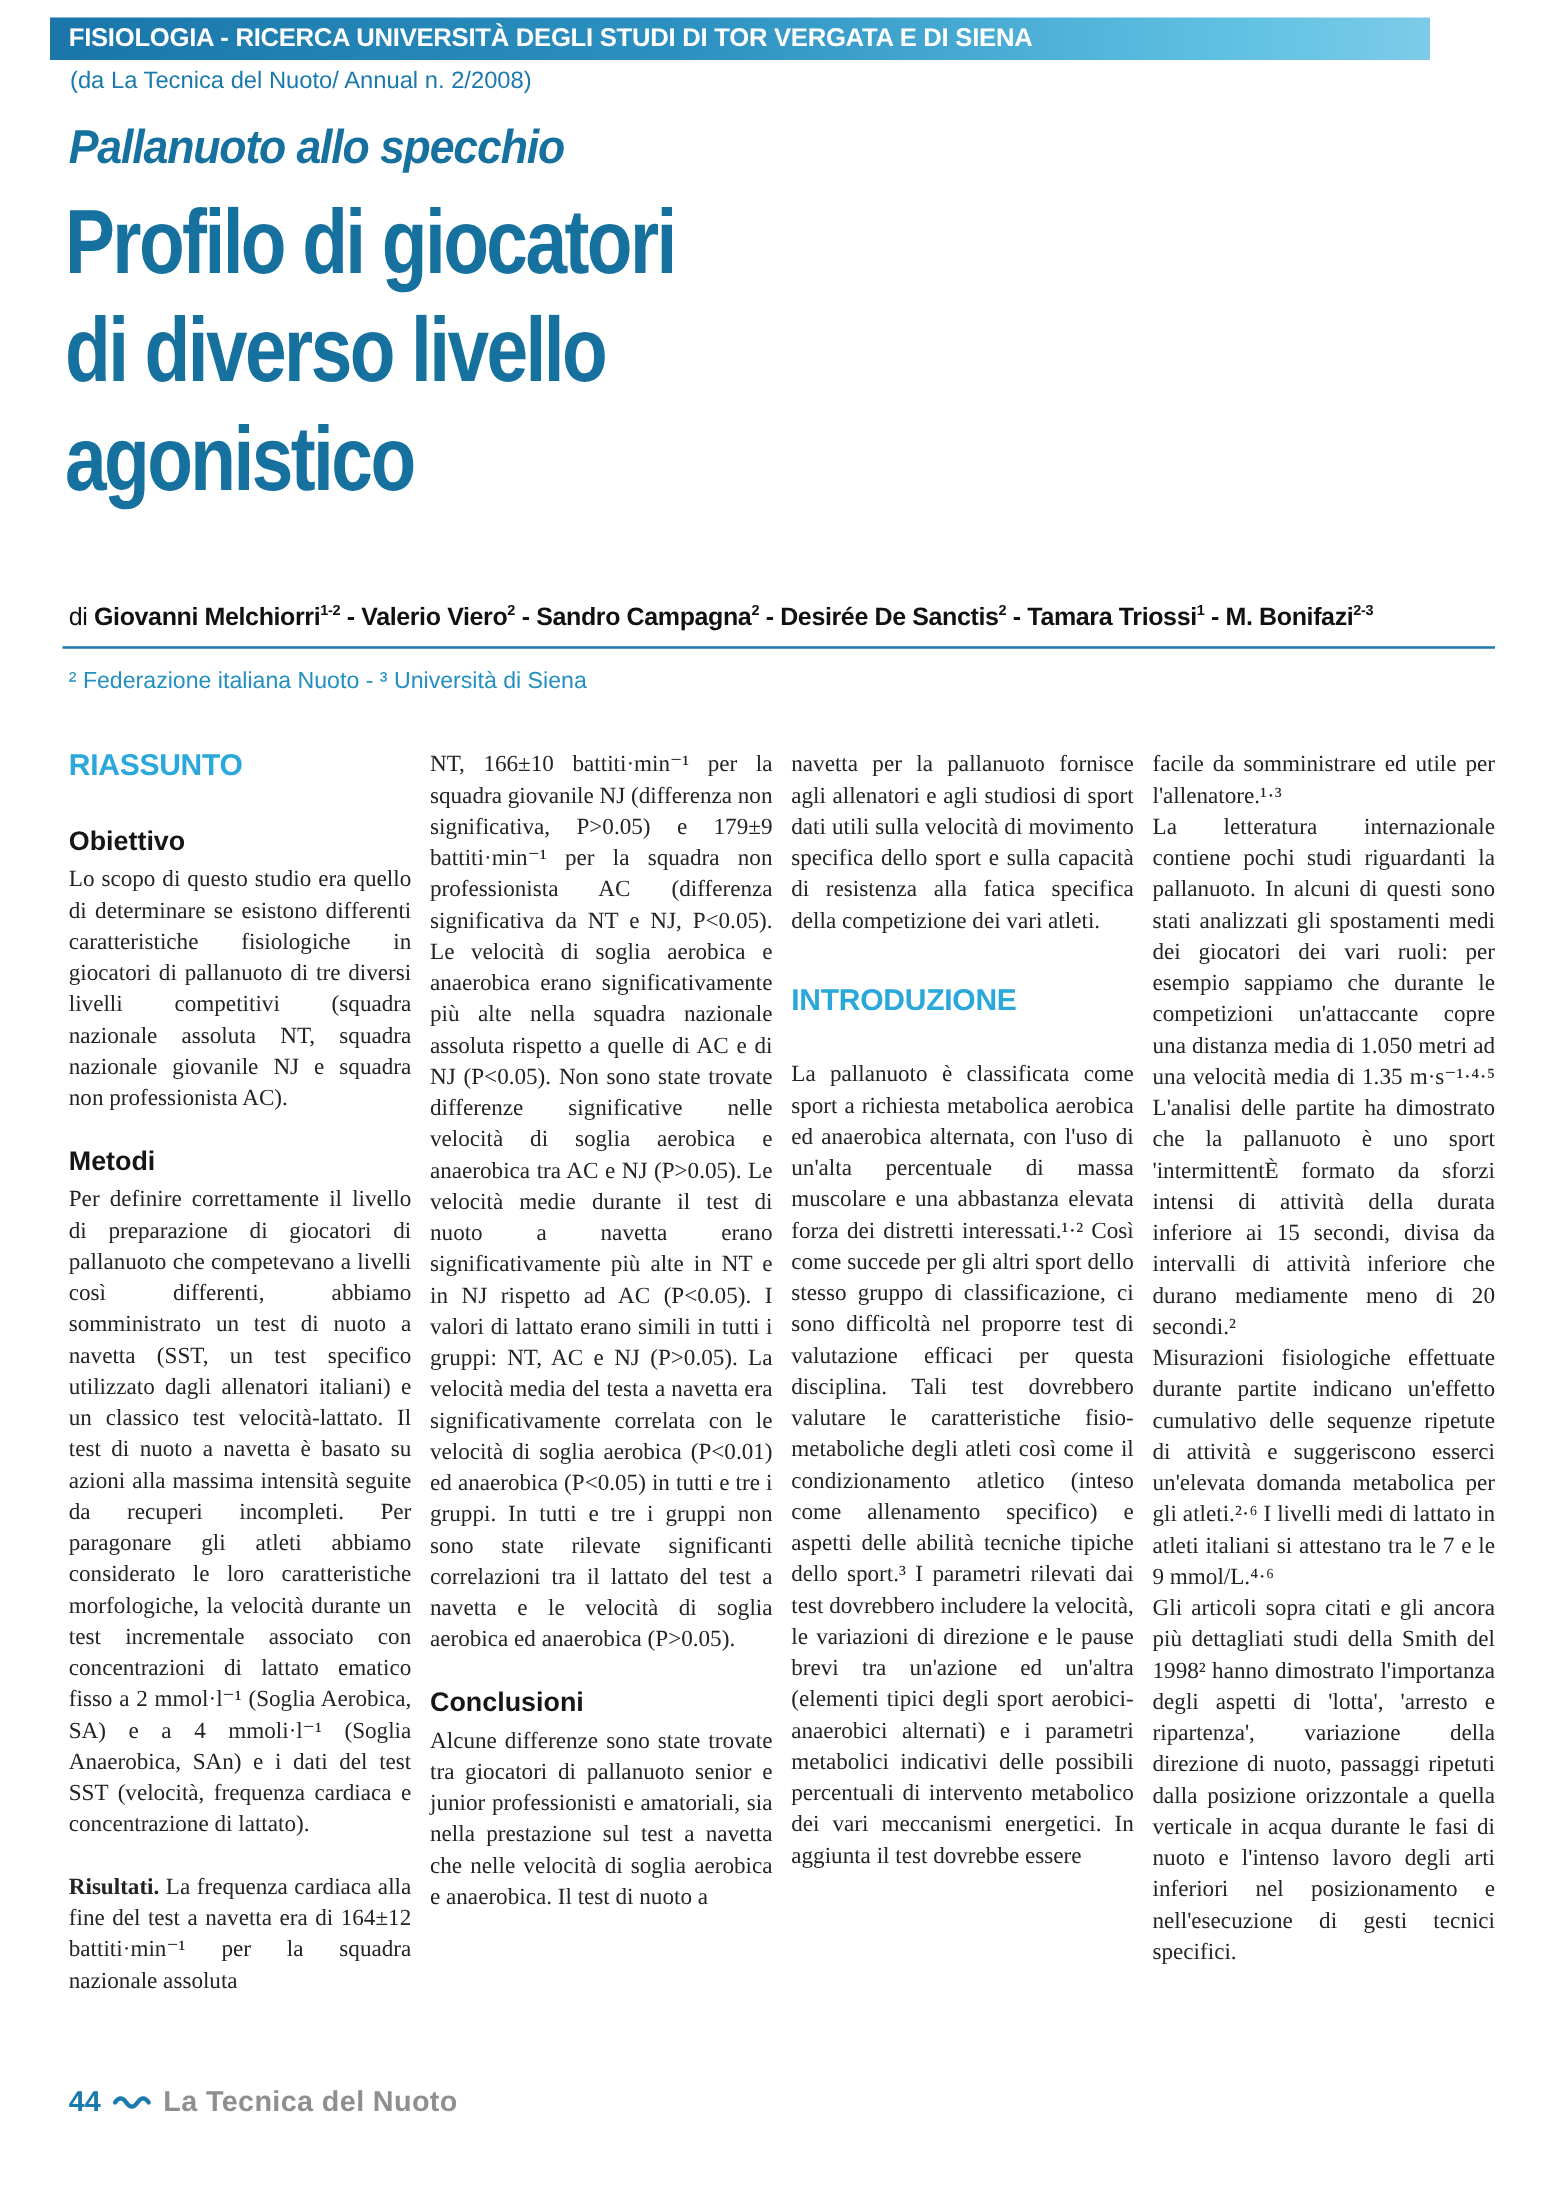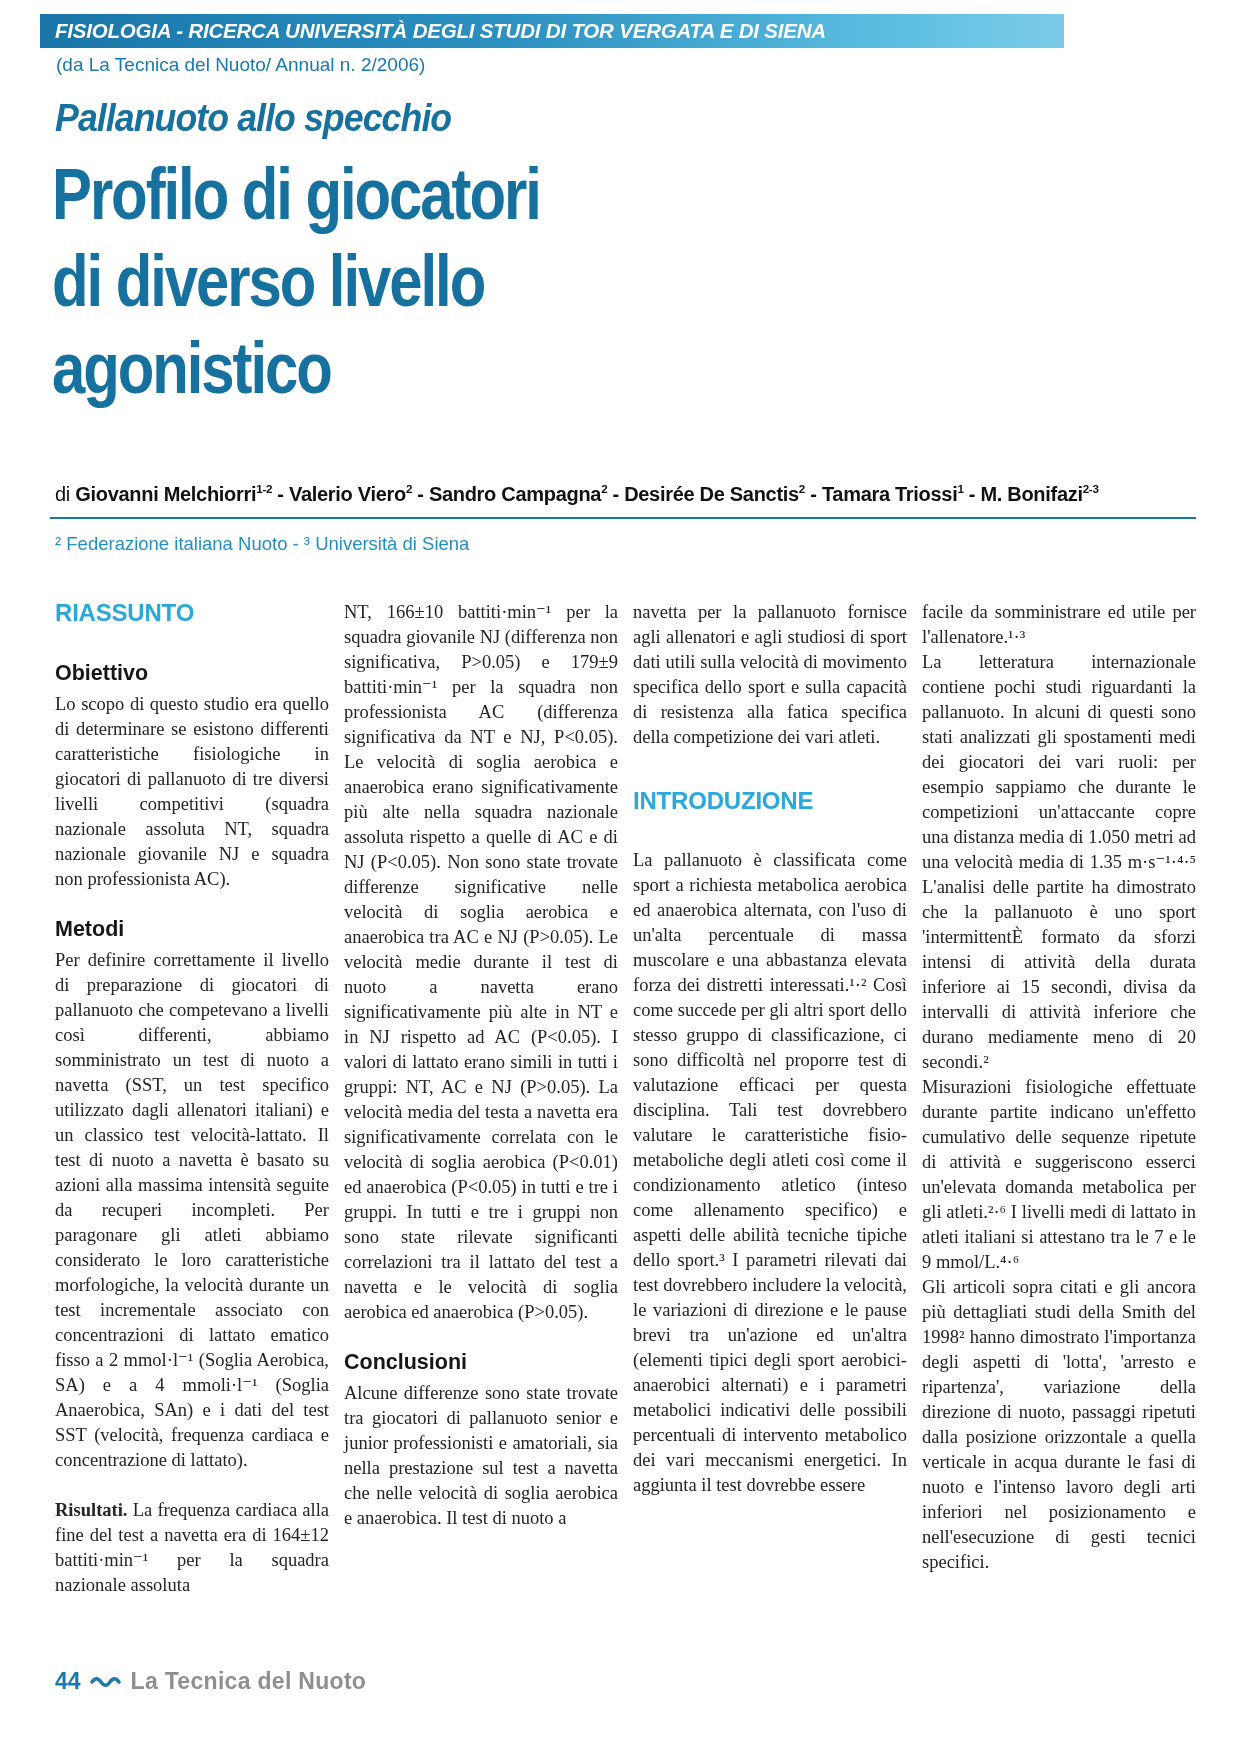--- a/index.html
+++ b/index.html
@@ -1,23 +1,23 @@
 <!DOCTYPE html>
 <html lang="it"><head>
 <meta charset="utf-8">
 <style>
   html,body{margin:0;padding:0;}
   body{
     width:1240px;height:1753px;position:relative;background:#ffffff;
     font-family:"Liberation Sans",sans-serif;color:#1e1e1e;overflow:hidden;
   }
   .kicker-bar{
-    position:absolute;left:40px;top:14px;width:1024px;height:34px;
+    position:absolute;left:40px;top:14px;width:1104px;height:34px;
     background:linear-gradient(90deg,#1a76a9 0%,#2b90c0 45%,#5fc0e2 85%,#7ccbe8 100%);
-    display:flex;align-items:center;font-style:italic;
+    display:flex;align-items:center;
   }
   .kicker{
     color:#ffffff;font-weight:bold;font-size:20.5px;letter-spacing:-0.2px;
     padding-left:15px;white-space:nowrap;
   }
   .source-note{position:absolute;left:56px;top:54px;color:#1a79ad;font-size:19px;}
   .overtitle{
     position:absolute;left:55px;top:97px;color:#17719f;
     font-size:38px;font-weight:bold;font-style:italic;letter-spacing:-1px;
     transform:scaleX(0.94);transform-origin:left top;white-space:nowrap;
@@ -57,21 +57,21 @@
   .mag-name{color:#8f8f8f;font-weight:bold;font-size:23px;letter-spacing:0.3px;}
   .wave-icon{display:inline-block;line-height:0;}
 </style>
 </head>
 <body>
 
 <div class="kicker-bar">
   <span class="kicker">FISIOLOGIA - RICERCA UNIVERSITÀ DEGLI STUDI DI TOR VERGATA E DI SIENA</span>
 </div>
 
-<div class="source-note">(da La Tecnica del Nuoto/ Annual n. 2/2006)</div>
+<div class="source-note">(da La Tecnica del Nuoto/ Annual n. 2/2008)</div>
 
 <div class="overtitle">Pallanuoto allo specchio</div>
 
 <div class="main-title">
   <div>Profilo di giocatori</div>
   <div>di diverso livello</div>
   <div>agonistico</div>
 </div>
 
 <div class="byline"><span>di </span><b>Giovanni Melchiorri<sup>1-2</sup></b><b> - </b><b>Valerio Viero<sup>2</sup></b><b> - </b><b>Sandro Campagna<sup>2</sup></b><b> - </b><b>Desirée De Sanctis<sup>2</sup></b><b> - </b><b>Tamara Triossi<sup>1</sup></b><b> - </b><b>M. Bonifazi<sup>2-3</sup></b></div>

